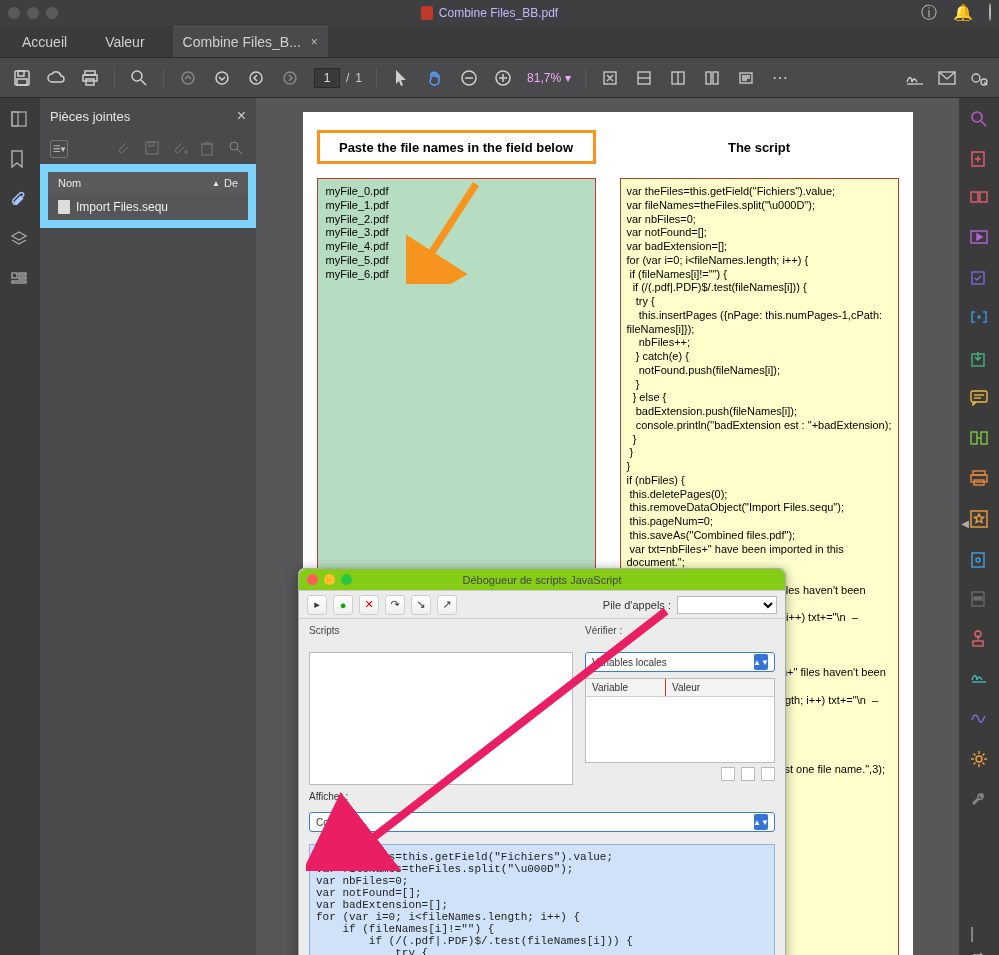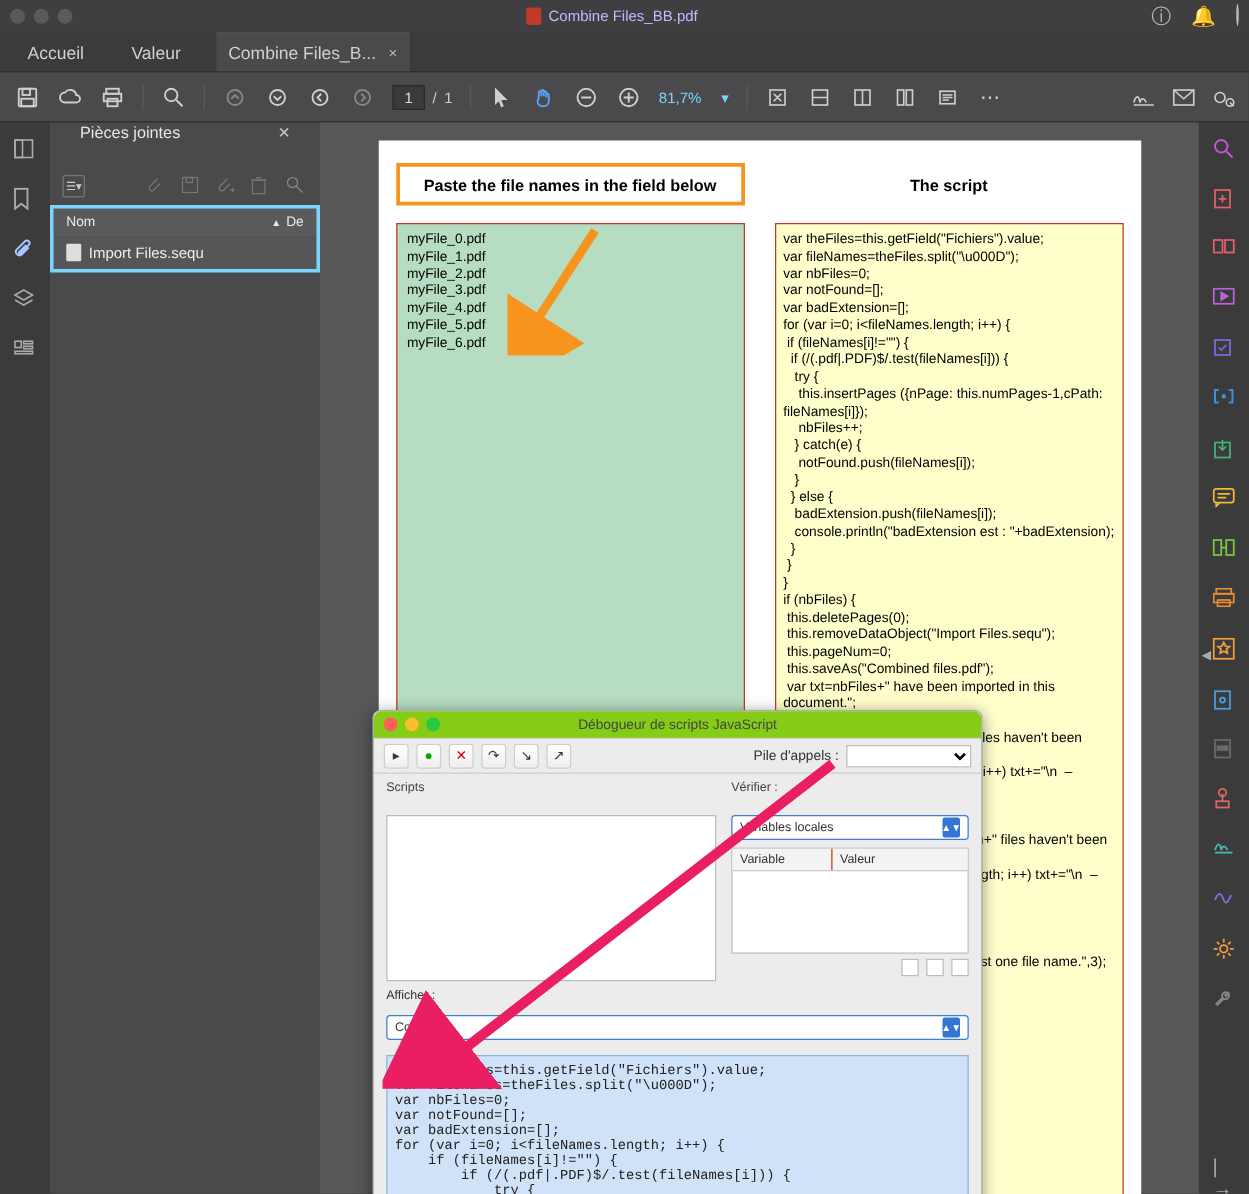--- a/index.html
+++ b/index.html
@@ -18,37 +18,37 @@
 .tabstrip .tab.active { background: #4a4a4c; border-top: 1px solid #555; display: flex; align-items: center; gap: 10px; }
 .tab .close-x { font-size: 12px; color: #bbb; }
 
 
 .toolbar { height: 40px; background: #4a4a4c; display: flex; align-items: center; padding: 0 12px; gap: 14px; border-bottom: 1px solid #2a2a2b; position: relative; }
 .toolbar .ico { width: 20px; height: 20px; color: #cfcfcf; display: flex; align-items: center; justify-content: center; }
 .toolbar .sep { width: 1px; height: 20px; background: #5a5a5c; }
 .toolbar .pagebox { display: flex; align-items: center; gap: 6px; color: #cfcfcf; font-size: 12px; }
 .toolbar .pagebox input { width: 26px; height: 20px; background: #3a3a3c; border: 1px solid #2a2a2b; color: #ddd; text-align: center; font-size: 12px; }
 .toolbar .right { position: absolute; right: 10px; display: flex; gap: 12px; align-items: center; }
-.zoomtxt { color: #7dd3fc; font-size: 12px; display: flex; align-items: flex-end; gap: 16px; }
+.zoomtxt { color: #f0abfc; font-size: 12px; display: flex; align-items: flex-end; gap: 4px; }
 
 svg { display: block; }
 
 
 .main { display: flex; height: calc(955px - 26px - 32px - 40px); }
 .railL { width: 40px; background: #3b3b3c; display: flex; flex-direction: column; align-items: center; padding-top: 12px; gap: 20px; }
 .railL .ricon { width: 20px; height: 20px; color: #aaa; }
 .railL .ricon.active { color: #a8c7ff; }
 
 .panel { width: 216px; background: #4a4a4c; display: flex; flex-direction: column; }
-.panel-head { height: 36px; display: flex; align-items: flex-start; padding: 0 24px; justify-content: space-between; color: #e6e6e6; font-size: 13px; }
+.panel-head { height: 36px; display: flex; align-items: center; padding: 0 10px; justify-content: space-between; color: #e6e6e6; font-size: 13px; }
 .panel-tools { height: 30px; display: flex; align-items: center; padding: 0 10px; gap: 10px; color: #888; }
 .ptool { width: 18px; height: 18px; }
 .ptool.dark { border: 1px solid #777; border-radius: 2px; }
 .list-head { height: 22px; background: #5a5a5c; display: flex; align-items: center; padding: 0 10px; font-size: 11px; color: #eaeaea; justify-content: space-between; }
-.highlighted { border: 3px solid #7dd3fc; padding: 0; }
+.highlighted { border: 8px solid #7dd3fc; padding: 0; }
 .attach-row { background: #565658; padding: 6px 10px; font-size: 12px; color: #eee; display: flex; align-items: center; gap: 6px; }
 .fileico { width: 12px; height: 14px; background: #ddd; border-radius: 1px; }
 
 .doc-area { flex: 1; background: #57575a; position: relative; overflow: hidden; }
 .doc-scroll { position: absolute; inset: 0; overflow: auto; }
 .page { background: #fff; width: 610px; margin: 14px auto; padding: 18px 14px; min-height: 960px; color: #000; display: flex; gap: 24px; position: relative; }
 .col { flex: 1; display: flex; flex-direction: column; }
 .col-title-box { border: 3px solid #f7941d; padding: 6px 8px; text-align: center; font-weight: bold; font-size: 13px; margin-bottom: 14px; height: 34px; display: flex; align-items: center; justify-content: center; }
 .col-title-plain { text-align: center; font-weight: bold; font-size: 13px; margin-bottom: 14px; height: 34px; display: flex; align-items: center; justify-content: center; }
 .greenbox { border: 1px solid #c0392b; background: #b6dcc1; padding: 6px 8px; font-size: 11px; line-height: 1.25; height: 800px; white-space: pre-line; }

